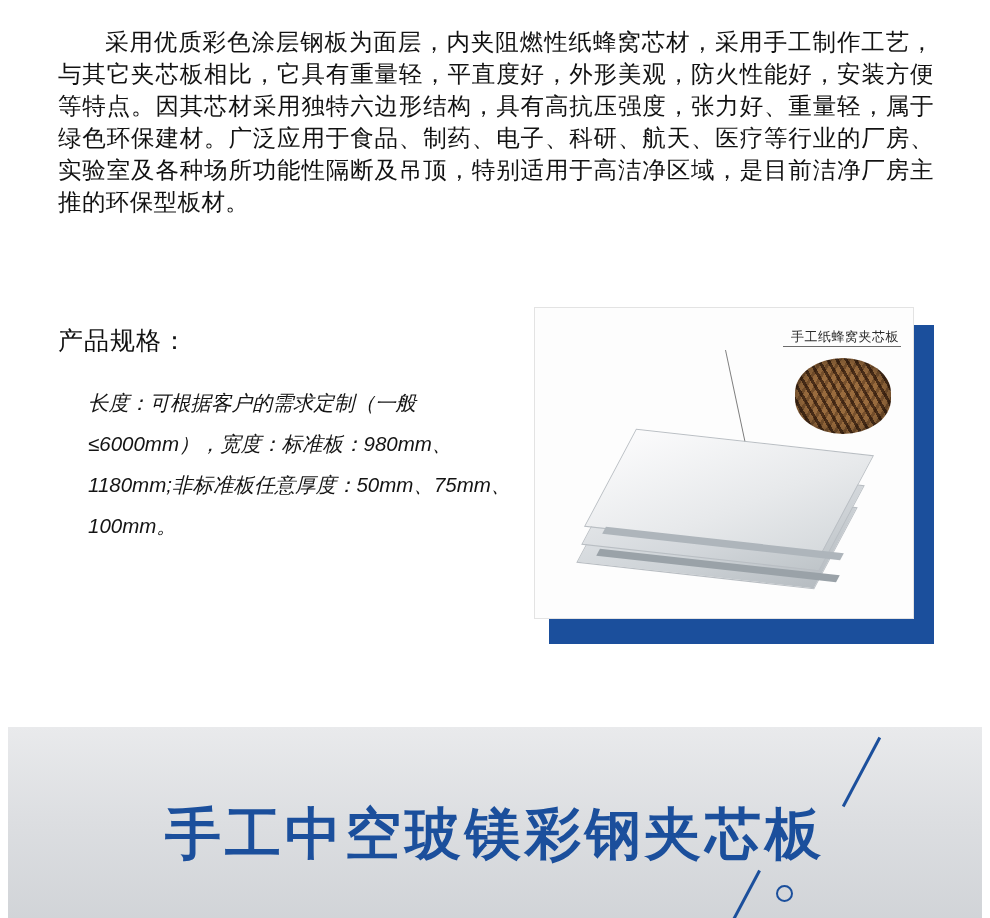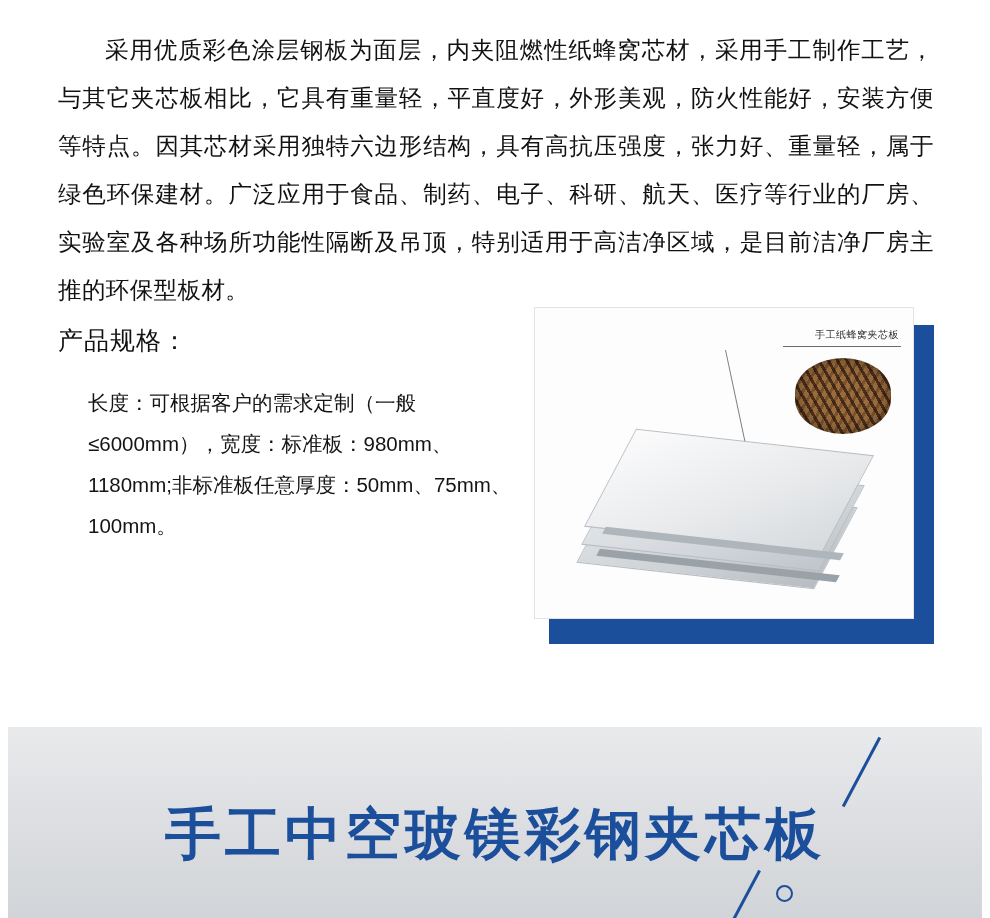--- a/index.html
+++ b/index.html
@@ -22,21 +22,21 @@
     width: 990px;
     height: 918px;
   }
 
   .desc {
     position: absolute;
     left: 58px;
     top: 26px;
     width: 876px;
     font-size: 23.5px;
-    line-height: 48px;
+    line-height: 32px;
     letter-spacing: 0.4px;
     text-indent: 47px;
     color: #121212;
     text-align: justify;
   }
 
   
   .spec-title {
     position: absolute;
     left: 58px;
@@ -51,20 +51,21 @@
     position: absolute;
     left: 88px;
     top: 382px;
     width: 430px;
     font-size: 20.5px;
     line-height: 41px;
     color: #141414;
   }
   .spec-line {
     white-space: normal;
+    font-style: italic;
   }
 
   
   .img-panel {
     position: absolute;
     left: 534px;
     top: 307px;
     width: 400px;
     height: 337px;
   }
@@ -86,21 +87,21 @@
     background: #fdfdfd;
     border: 1px solid #e3e3e3;
     overflow: hidden;
   }
 
   
   .callout-label {
     position: absolute;
     right: 14px;
     top: 20px;
-    font-size: 10px;
+    font-size: 13px;
     color: #2b2b2b;
     letter-spacing: 0.5px;
   }
   .callout-underline {
     position: absolute;
     right: 12px;
     top: 38px;
     width: 118px;
     height: 1px;
     background: #6b6b6b;

